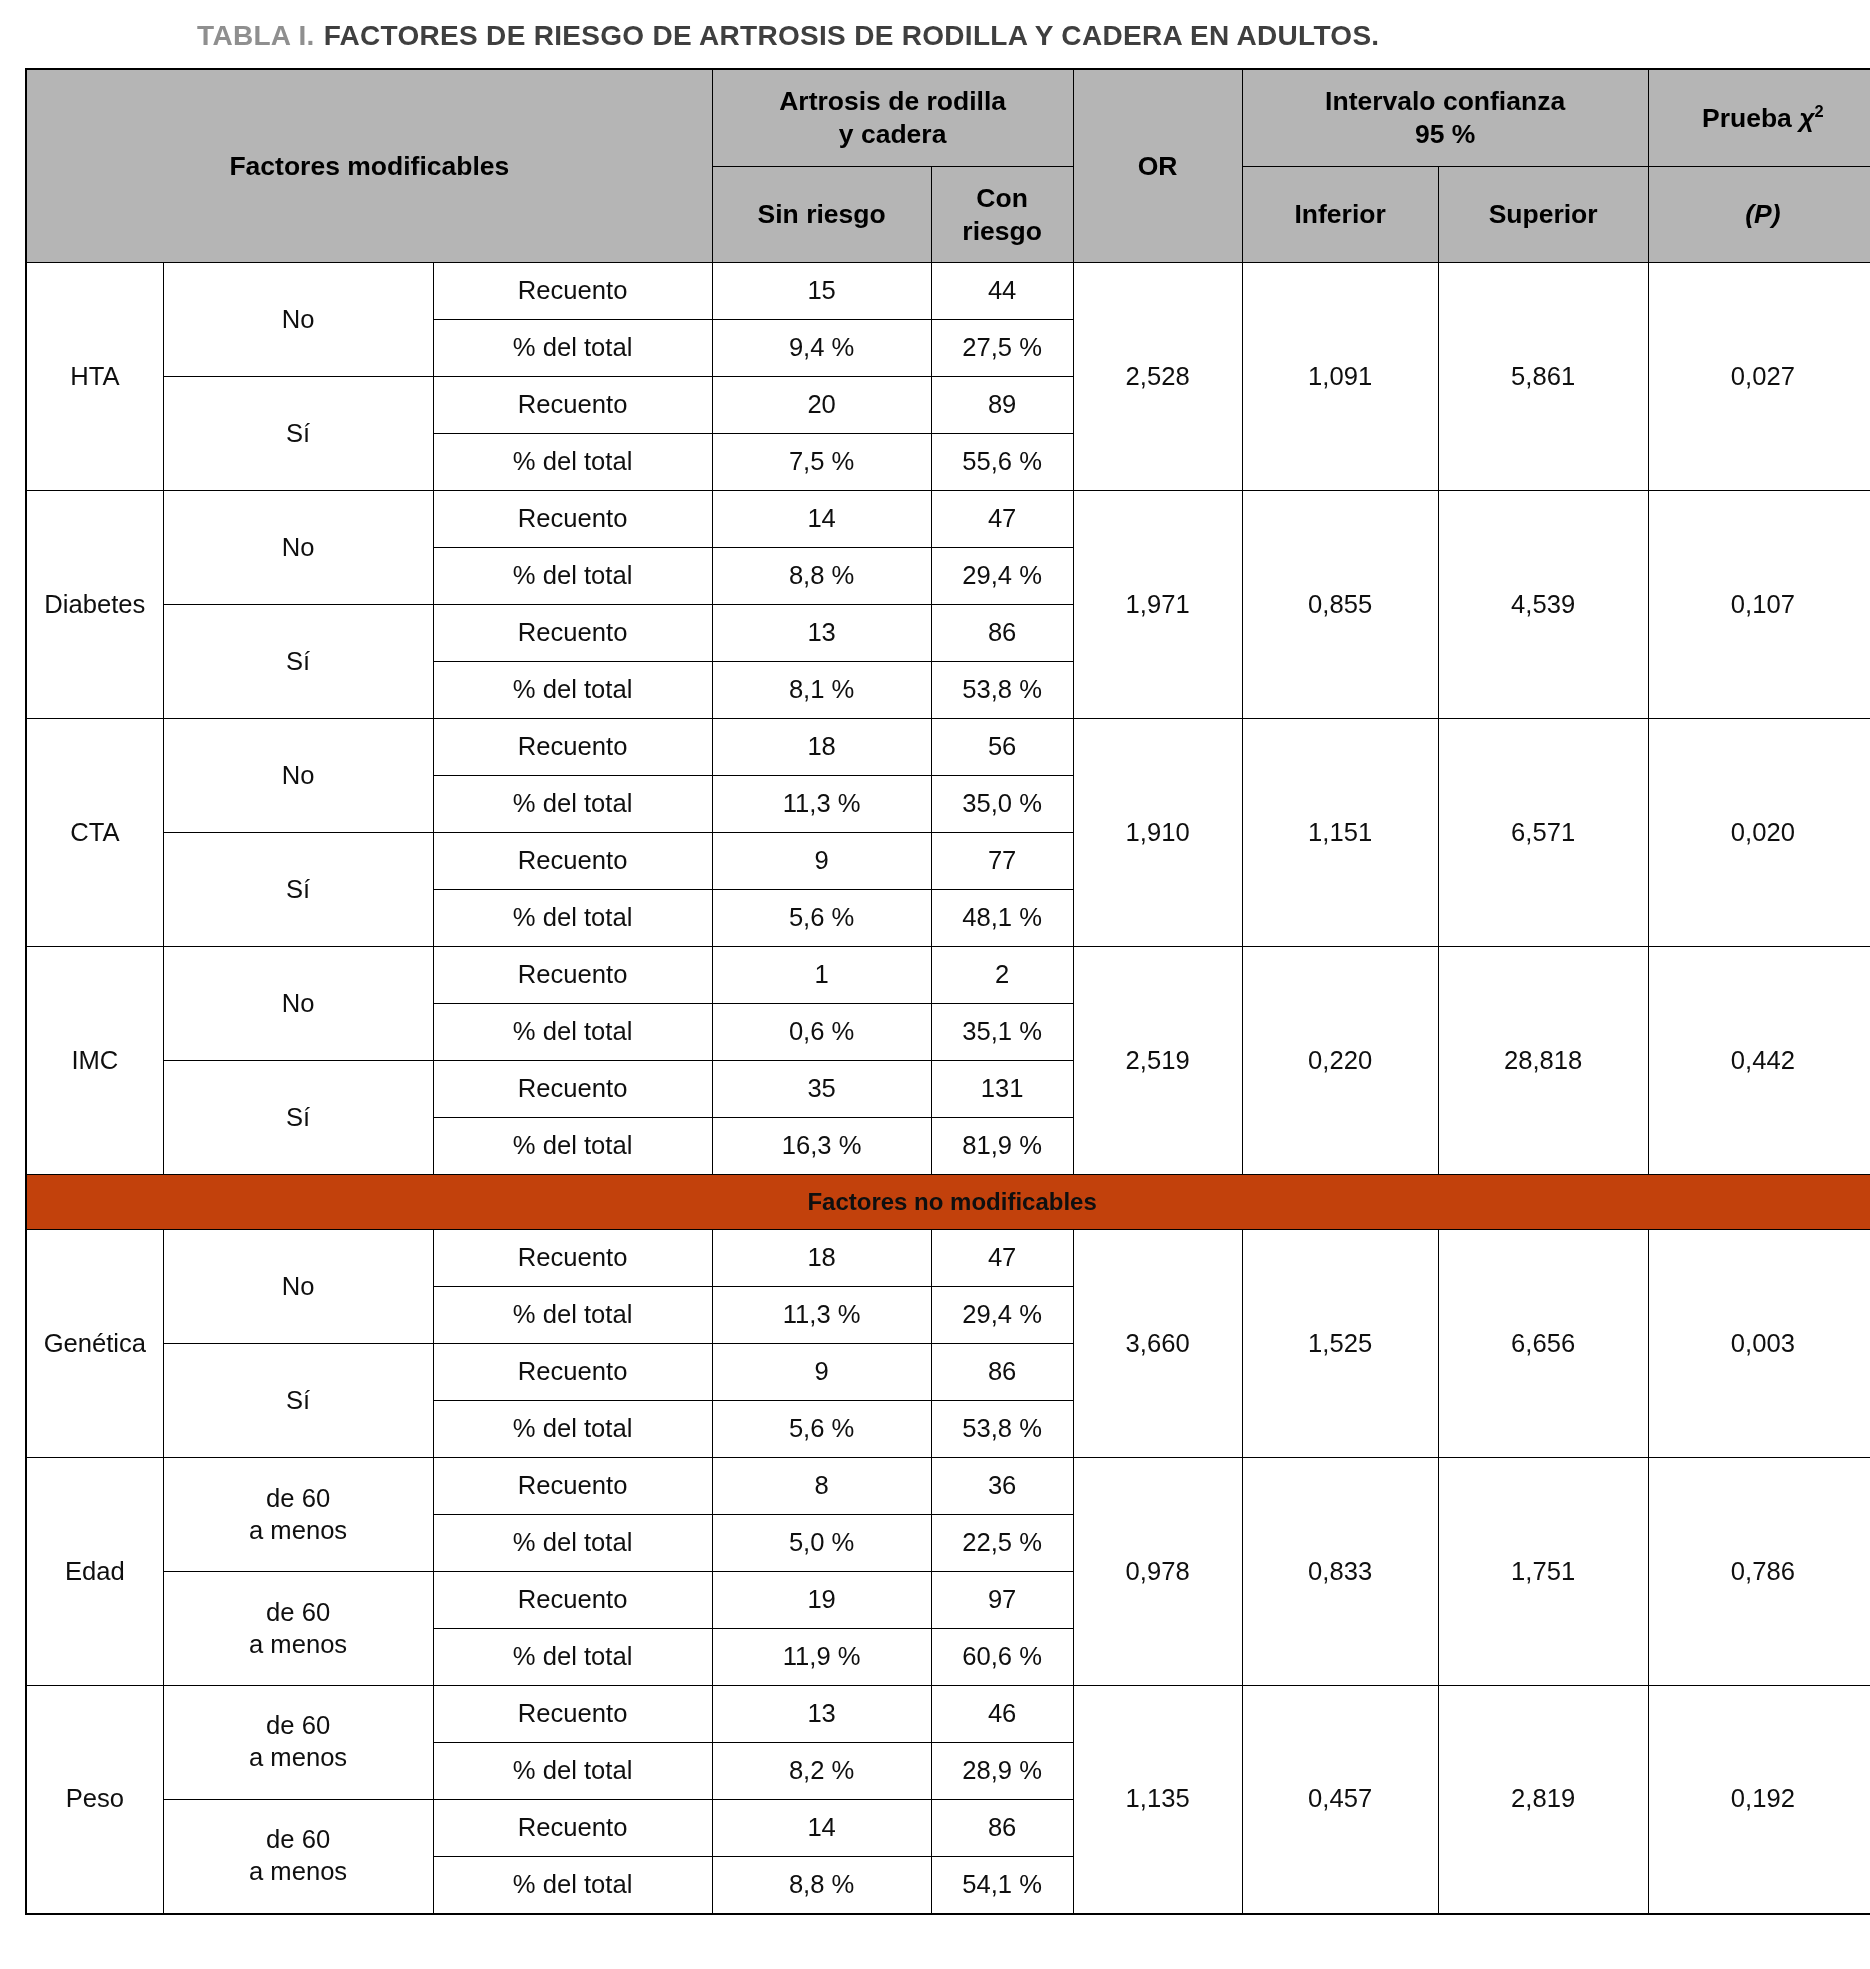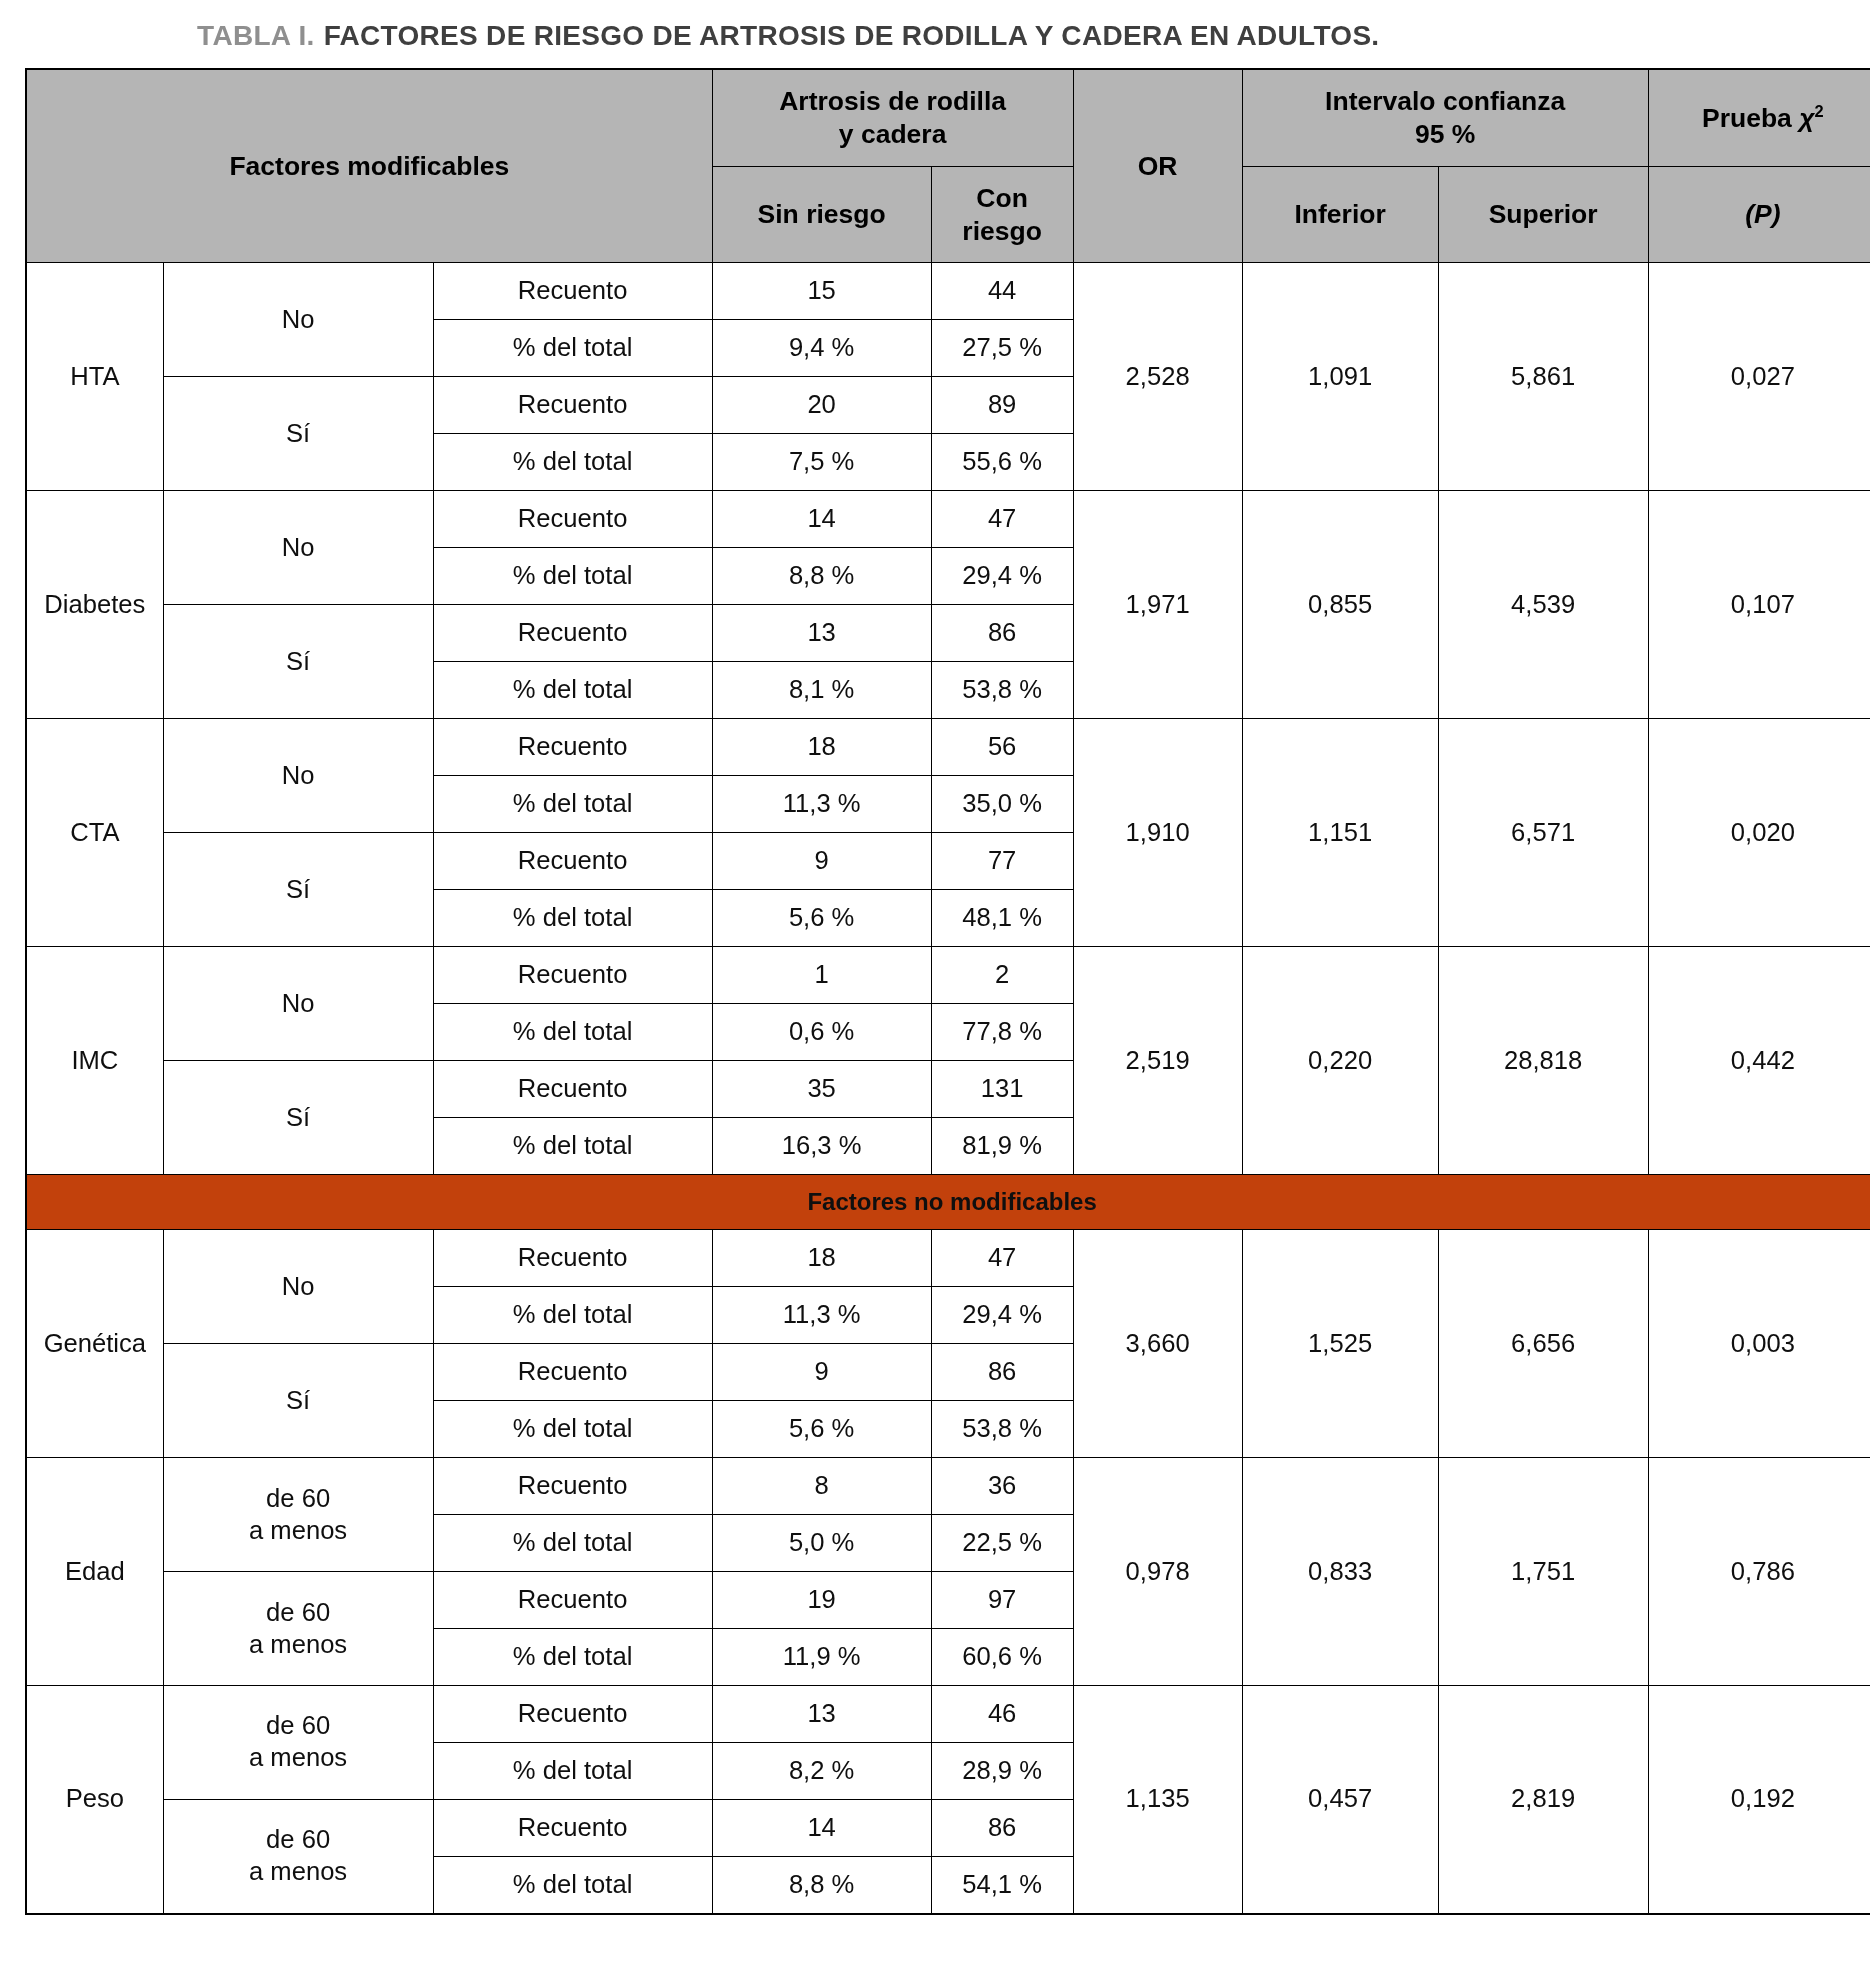--- a/index.html
+++ b/index.html
@@ -194,21 +194,21 @@
         <td>1</td>
         <td>2</td>
         <td rowspan="4">2,519</td>
         <td rowspan="4">0,220</td>
         <td rowspan="4">28,818</td>
         <td rowspan="4">0,442</td>
       </tr>
       <tr>
         <td>% del total</td>
         <td>0,6 %</td>
-        <td>77,8 %</td>
+        <td>35,1 %</td>
       </tr>
       <tr>
         <td rowspan="2">Sí</td>
         <td>Recuento</td>
         <td>35</td>
         <td>131</td>
       </tr>
       <tr>
         <td>% del total</td>
         <td>16,3 %</td>

